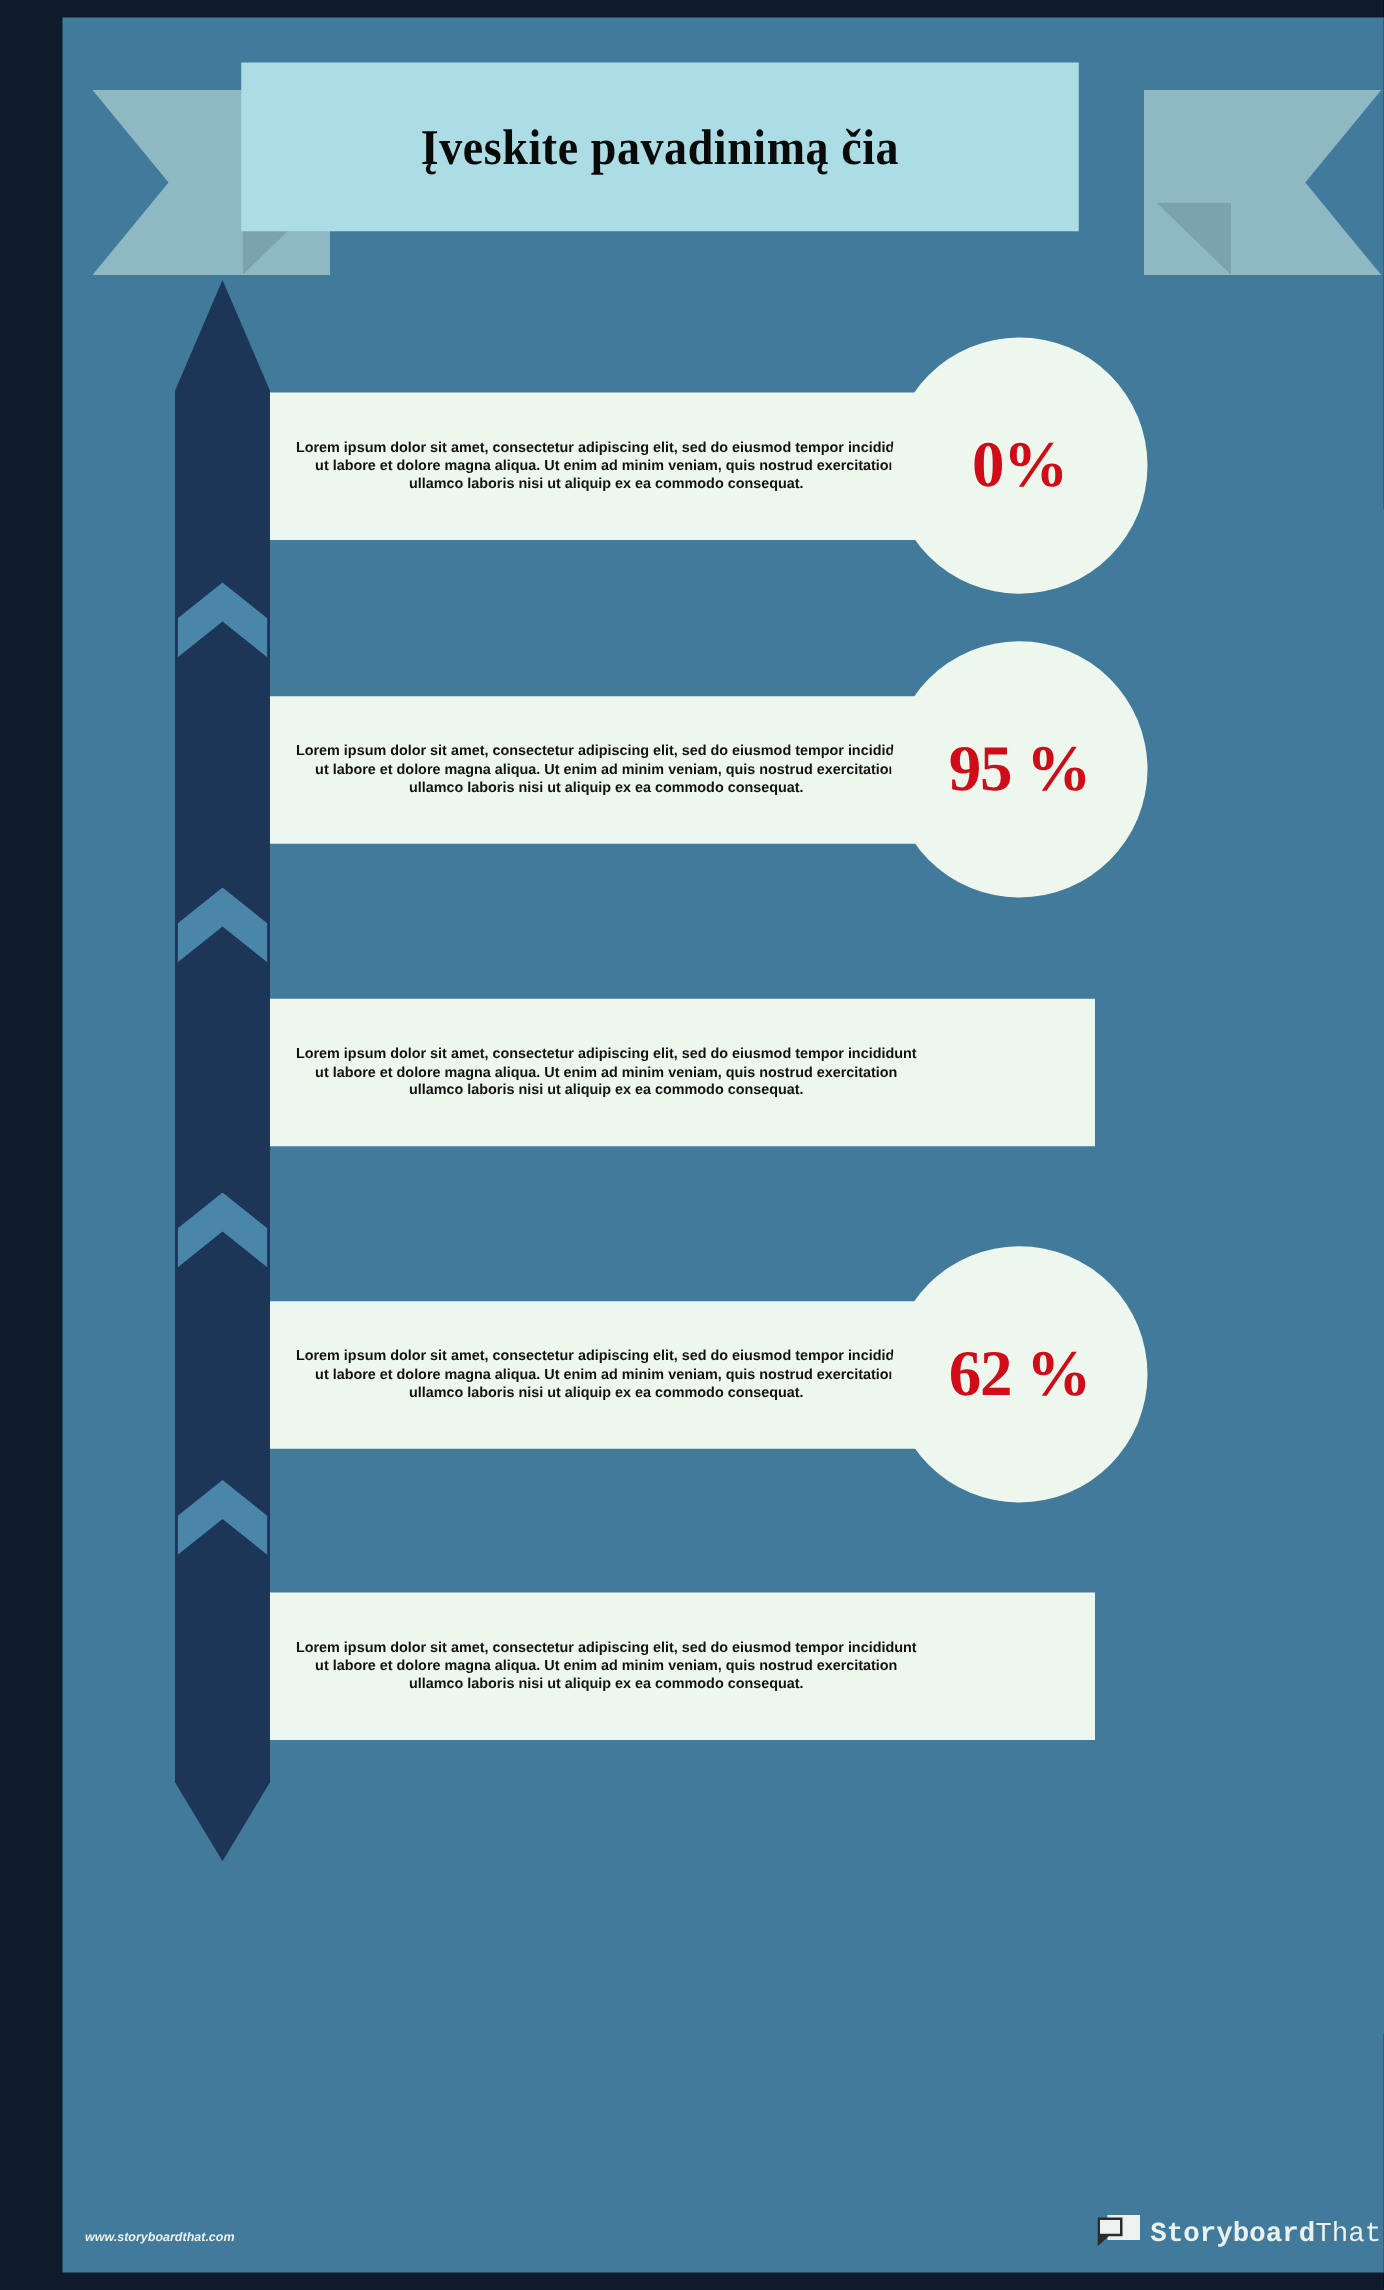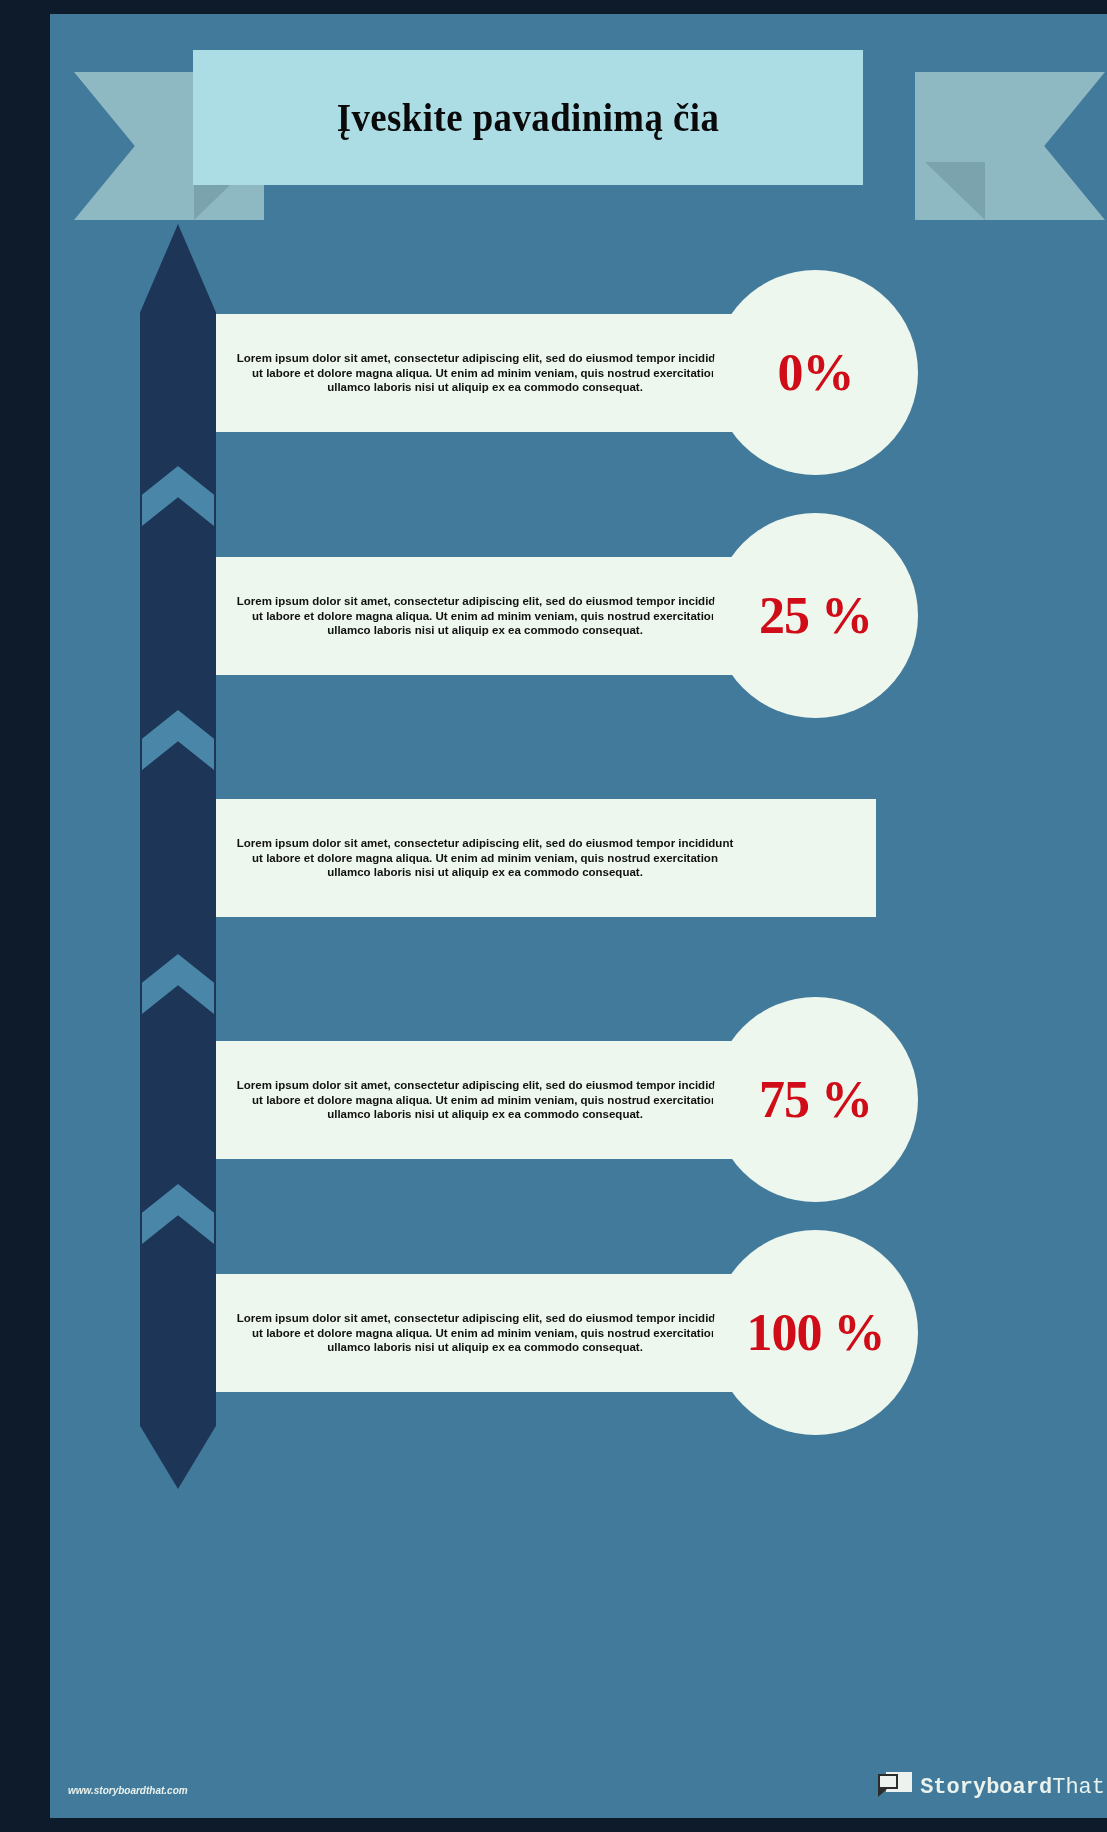--- a/index.html
+++ b/index.html
@@ -97,45 +97,42 @@
       <div class="circle">
         <span class="pct">0%</span>
       </div>
     </div>
 
     <div class="row" style="top:478px">
       <div class="bar">
         <div class="bar-text">Lorem ipsum dolor sit amet, consectetur adipiscing elit, sed do eiusmod tempor incididunt ut labore et dolore magna aliqua. Ut enim ad minim veniam, quis nostrud exercitation ullamco laboris nisi ut aliquip ex ea commodo consequat.</div>
       </div>
       <div class="circle">
-        <span class="pct">25 %</span>
+        <span class="pct">95 %</span>
       </div>
     </div>
 
     <div class="row" style="top:720px">
       <div class="bar">
         <div class="bar-text">Lorem ipsum dolor sit amet, consectetur adipiscing elit, sed do eiusmod tempor incididunt ut labore et dolore magna aliqua. Ut enim ad minim veniam, quis nostrud exercitation ullamco laboris nisi ut aliquip ex ea commodo consequat.</div>
       </div>
     </div>
 
     <div class="row" style="top:962px">
       <div class="bar">
         <div class="bar-text">Lorem ipsum dolor sit amet, consectetur adipiscing elit, sed do eiusmod tempor incididunt ut labore et dolore magna aliqua. Ut enim ad minim veniam, quis nostrud exercitation ullamco laboris nisi ut aliquip ex ea commodo consequat.</div>
       </div>
       <div class="circle">
-        <span class="pct">75 %</span>
+        <span class="pct">62 %</span>
       </div>
     </div>
 
     <div class="row" style="top:1195px">
       <div class="bar">
         <div class="bar-text">Lorem ipsum dolor sit amet, consectetur adipiscing elit, sed do eiusmod tempor incididunt ut labore et dolore magna aliqua. Ut enim ad minim veniam, quis nostrud exercitation ullamco laboris nisi ut aliquip ex ea commodo consequat.</div>
-      </div>
-      <div class="circle">
-        <span class="pct">100 %</span>
       </div>
     </div>
 
     <div id="footer">
       <span id="site-url">www.storyboardthat.com</span>
       <div id="logo">
         <span id="logo-mark">
           <svg width="34" height="30" viewBox="0 0 34 30">
             <rect x="8" y="0" width="26" height="20" fill="#eef2ee"></rect>
             <path d="M0 2 h20 v15 h-11 l-9 8 v-8 h-0 z" fill="#2b2b2b"></path>

